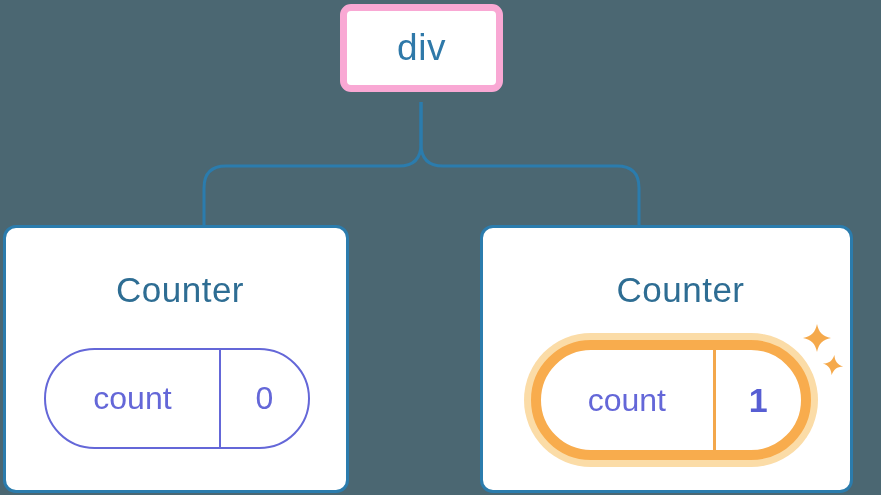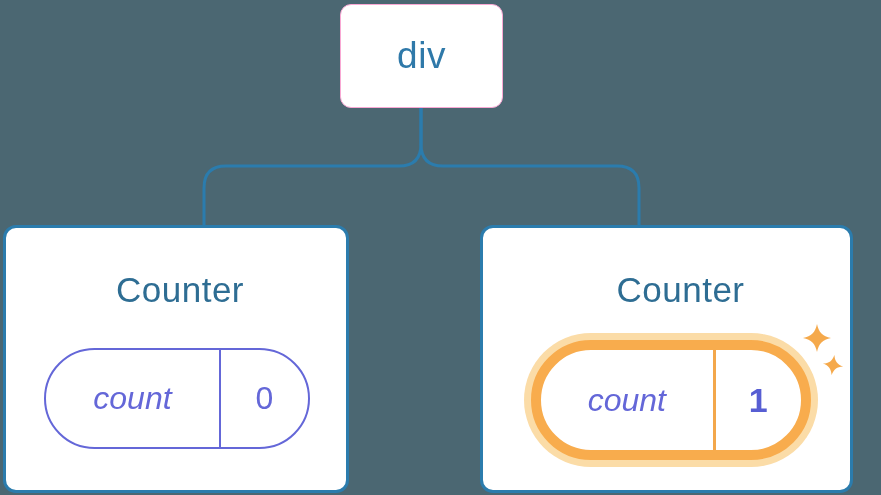--- a/index.html
+++ b/index.html
@@ -13,24 +13,24 @@
   }
   .connector-svg {
     position: absolute;
     left: 0; top: 0;
     width: 881px; height: 495px;
     pointer-events: none;
   }
   .node-root {
     position: absolute;
     left: 340px; top: 4px;
-    width: 163px; height: 104px;
+    width: 163px; height: 88px;
     box-sizing: border-box;
     background: #ffffff;
-    border: 1px solid #f9a8d4;
+    border: 7px solid #f9a8d4;
     border-radius: 11px;
     display: flex;
     align-items: center;
     justify-content: center;
   }
   .node-root-label {
     font-size: 37px;
     color: #2F79A9;
     letter-spacing: 0.5px;
   }
@@ -77,21 +77,21 @@
     border-radius: 64px;
     box-shadow: 0 0 0 7px #FBDCA7;
   }
   .pill-cell {
     display: flex;
     align-items: center;
     justify-content: center;
     font-size: 32px;
     color: #6467D8;
   }
-  .pill-key { flex: 0 0 66%; font-style: italic; }
+  .pill-key { flex: 0 0 66%; }
   .pill-value { flex: 1 1 auto; }
   .pill-plain .pill-key { border-right: 2px solid #6467D8; }
   .pill-highlight .pill-key { border-right: 3px solid #F3A74B; }
   .pill-highlight .pill-value {
     font-weight: bold;
     font-size: 34px;
     color: #575ED3;
   }
   .sparkles {
     position: absolute;

